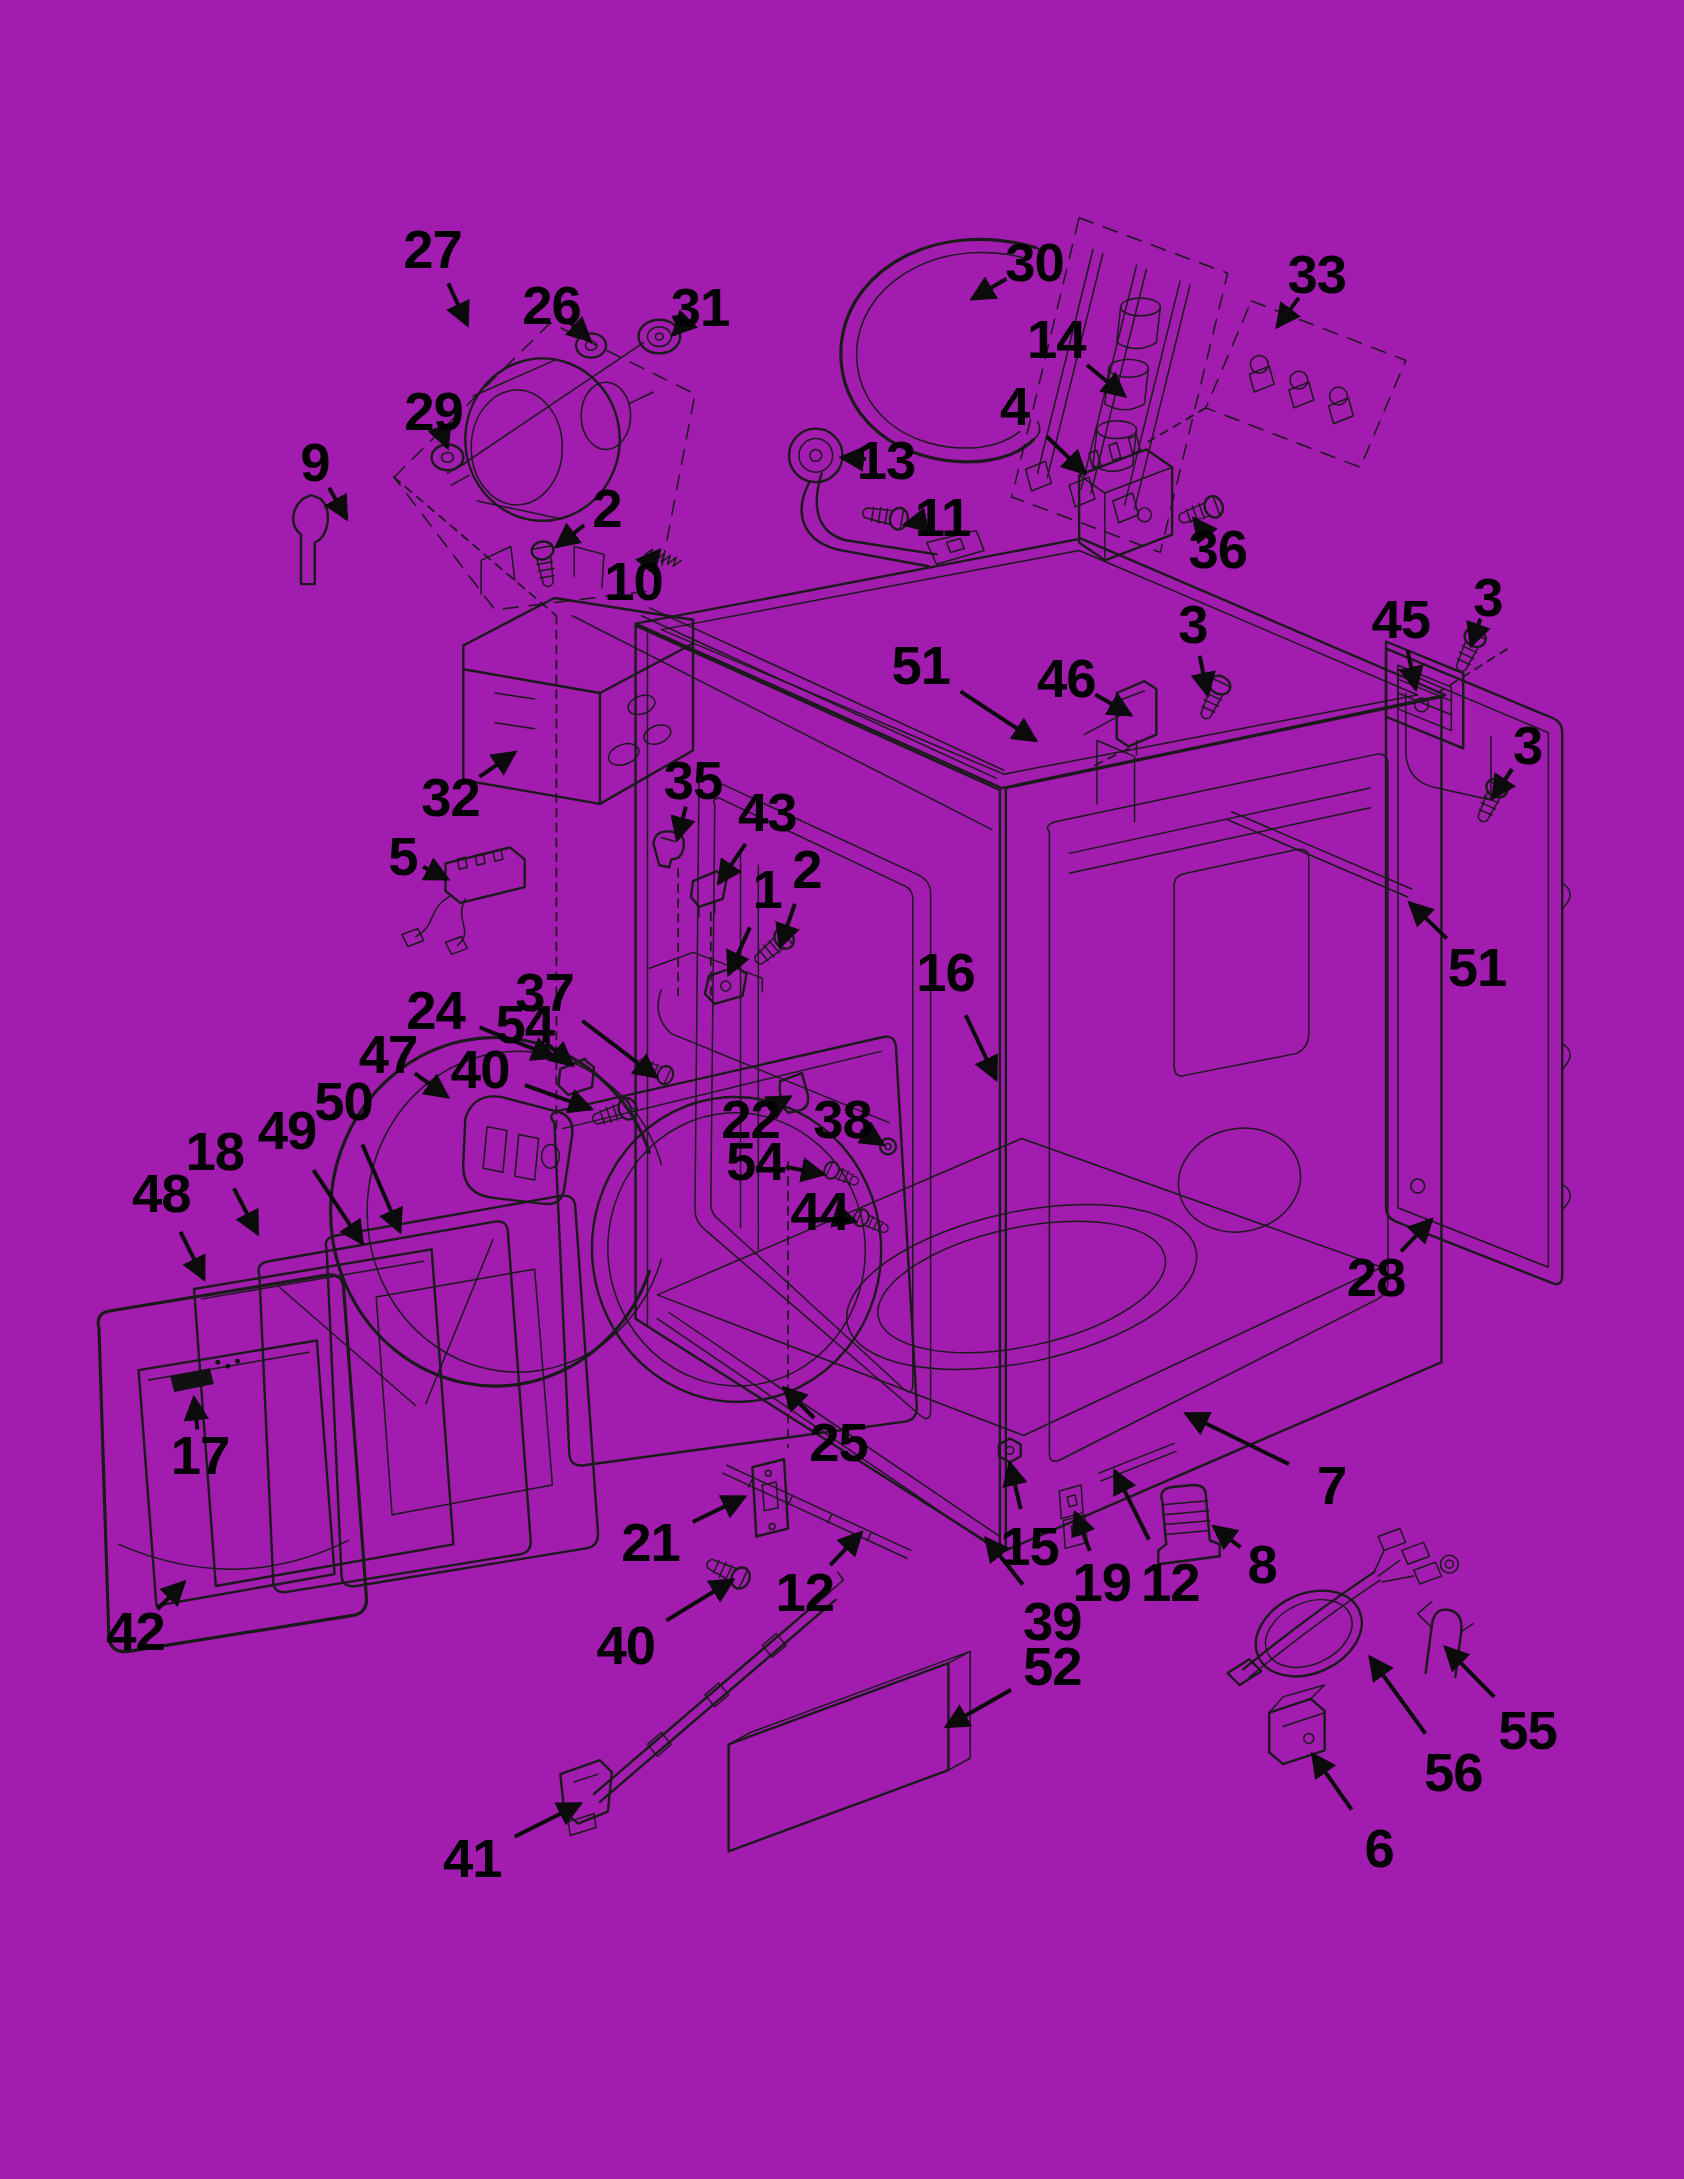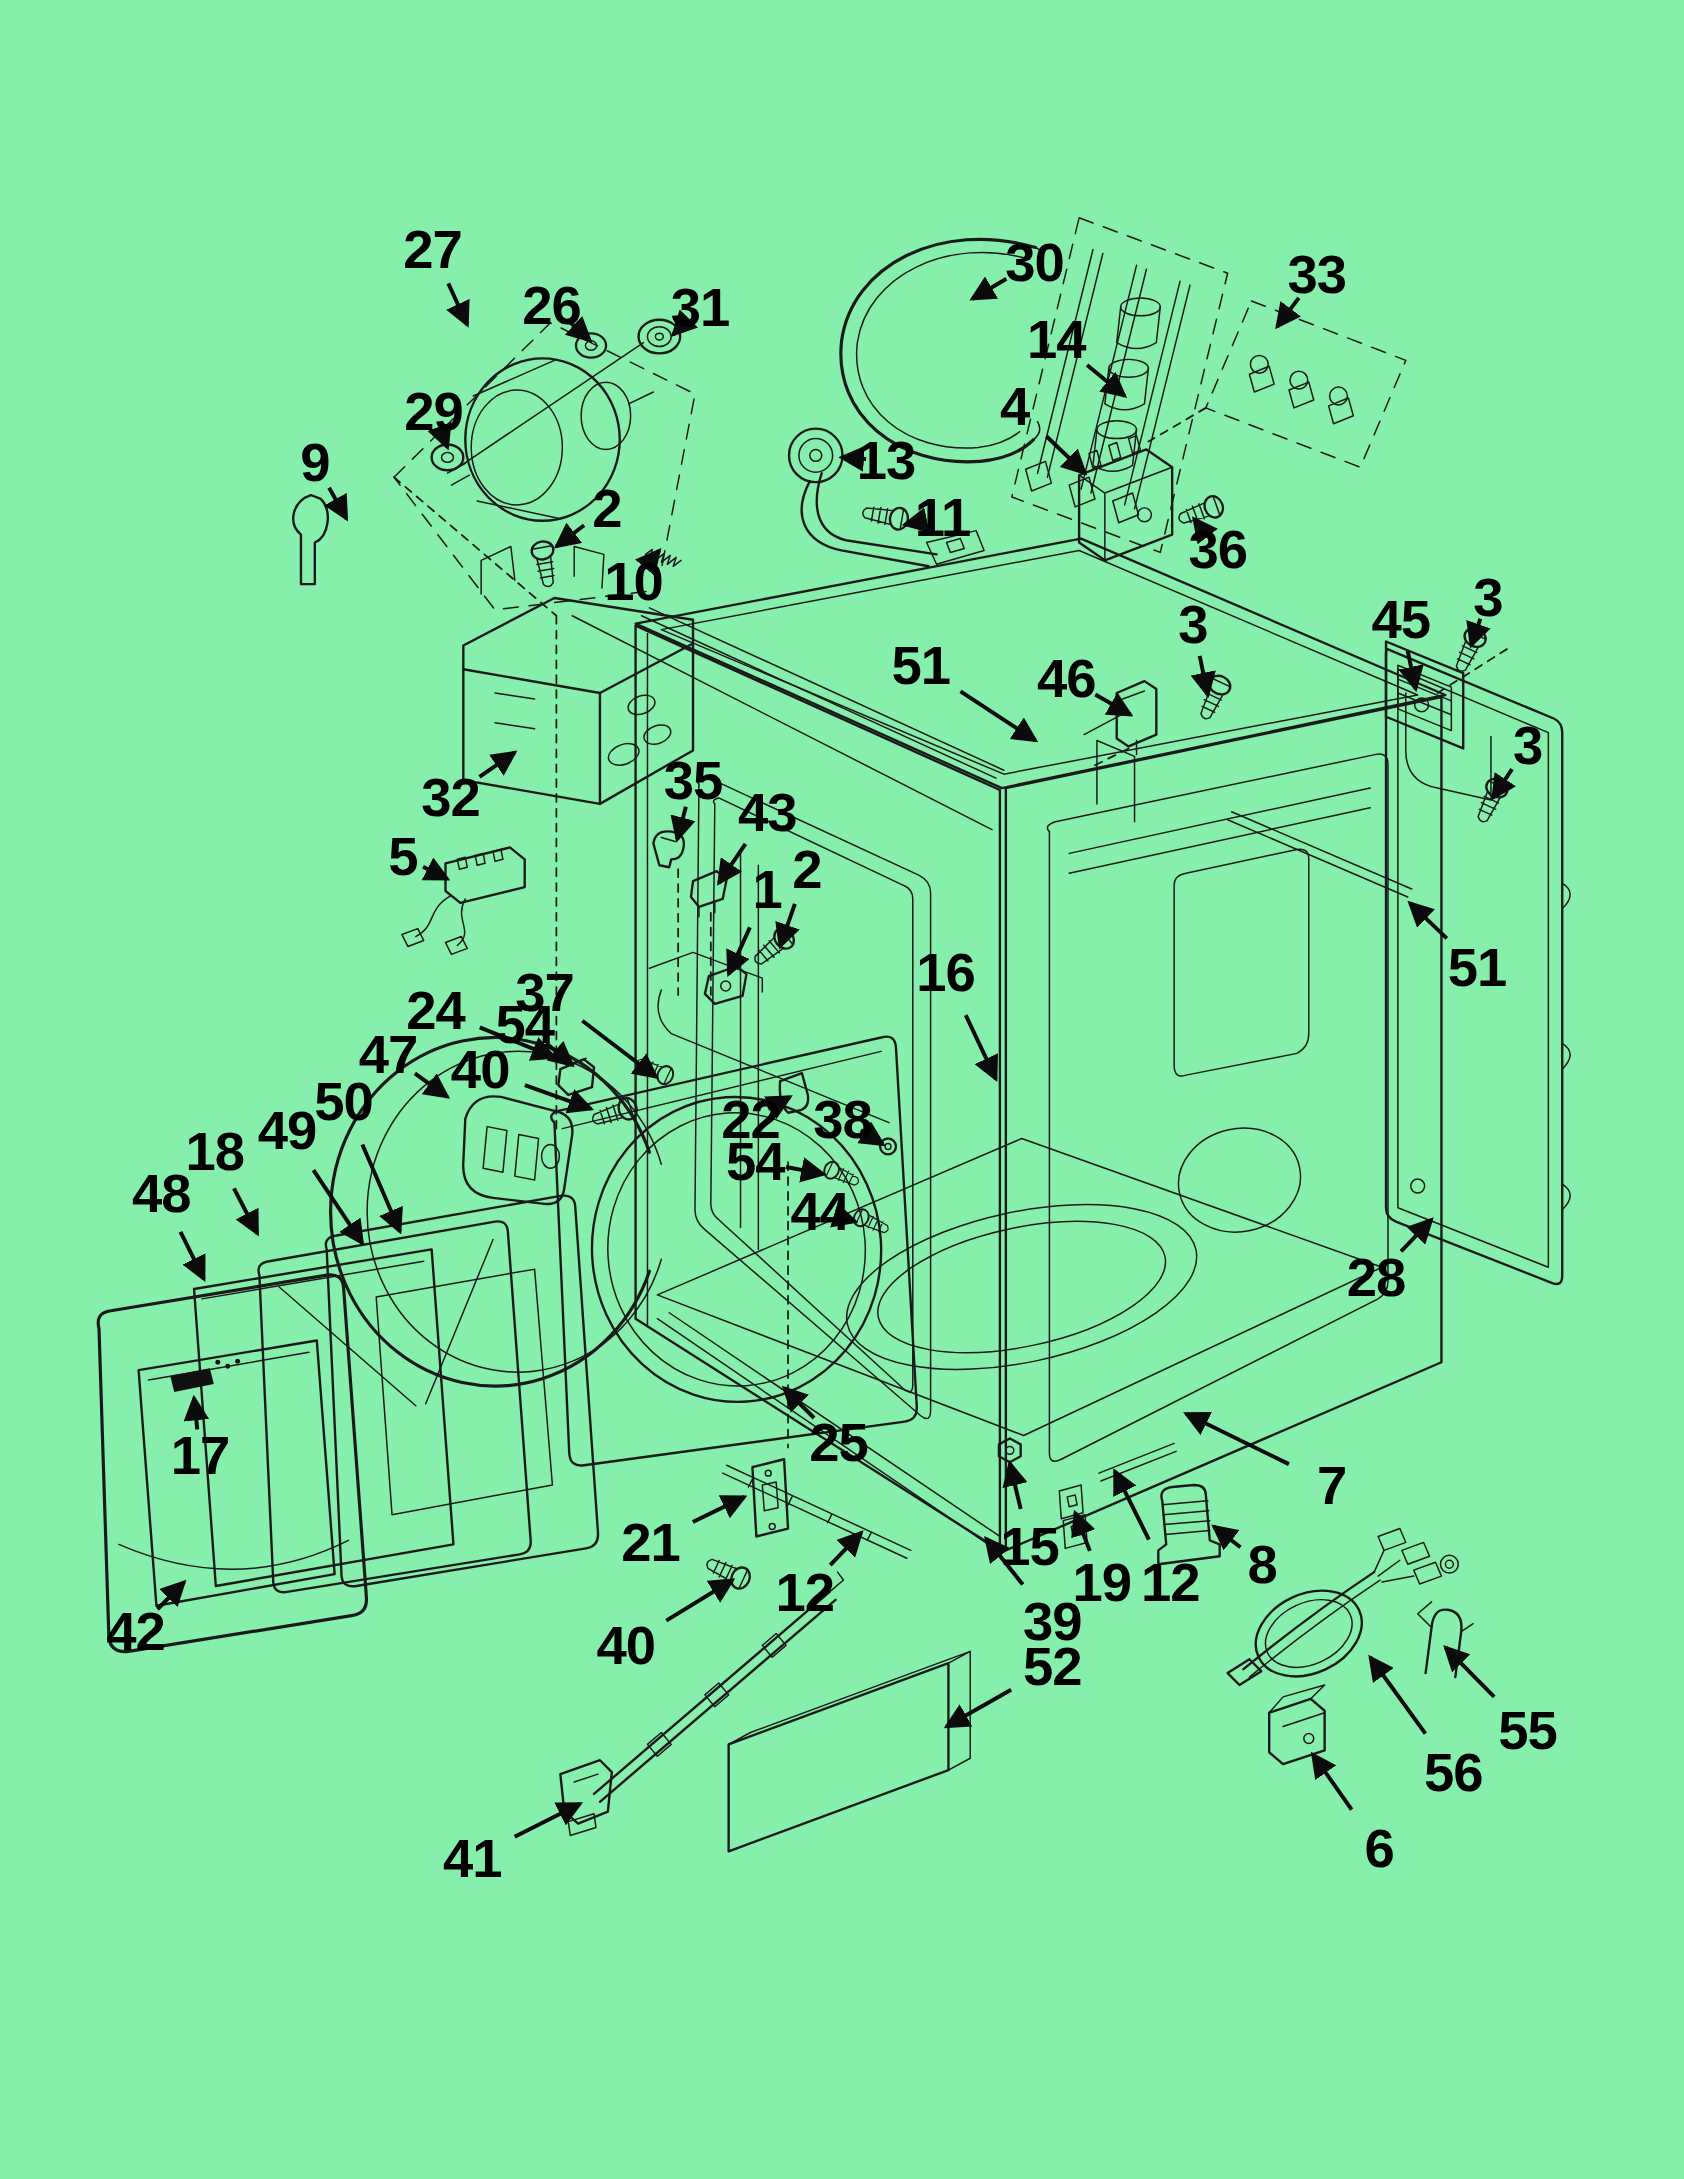--- a/index.html
+++ b/index.html
@@ -1,19 +1,19 @@
 <!DOCTYPE html>
 <html><head>
 <meta charset="utf-8">
 <style>
   html,body{margin:0;padding:0;background:#ffffff;}
   .stage{
     position:relative;
     width:1684px;height:2179px;
-    background:#86efac;
+    background:#a21caf;
     font-family:"Liberation Sans", sans-serif;
     overflow:hidden;
   }
   svg{position:absolute;left:0;top:0;}
   .art{stroke:#1a1a1a;fill:none;stroke-width:2.4;stroke-linejoin:round;stroke-linecap:round;}
   .thin{stroke-width:1.5;}
   .thick{stroke-width:3.2;}
   .dash{stroke-dasharray:15 11;}
   .dashsm{stroke-dasharray:8 7;stroke-width:1.8;}
   .filldark{fill:#111;stroke:none;}

